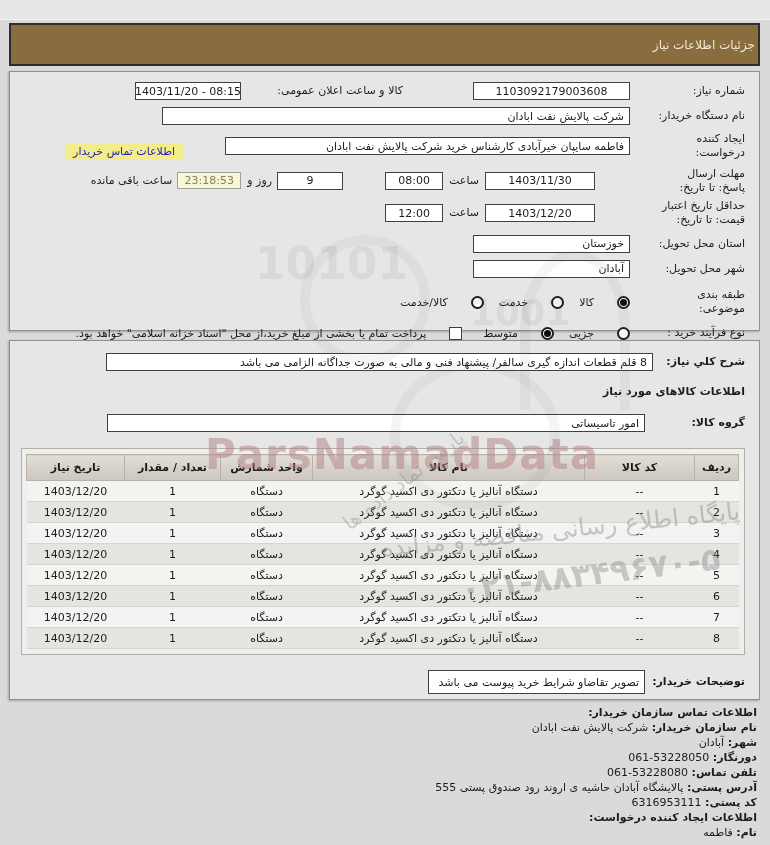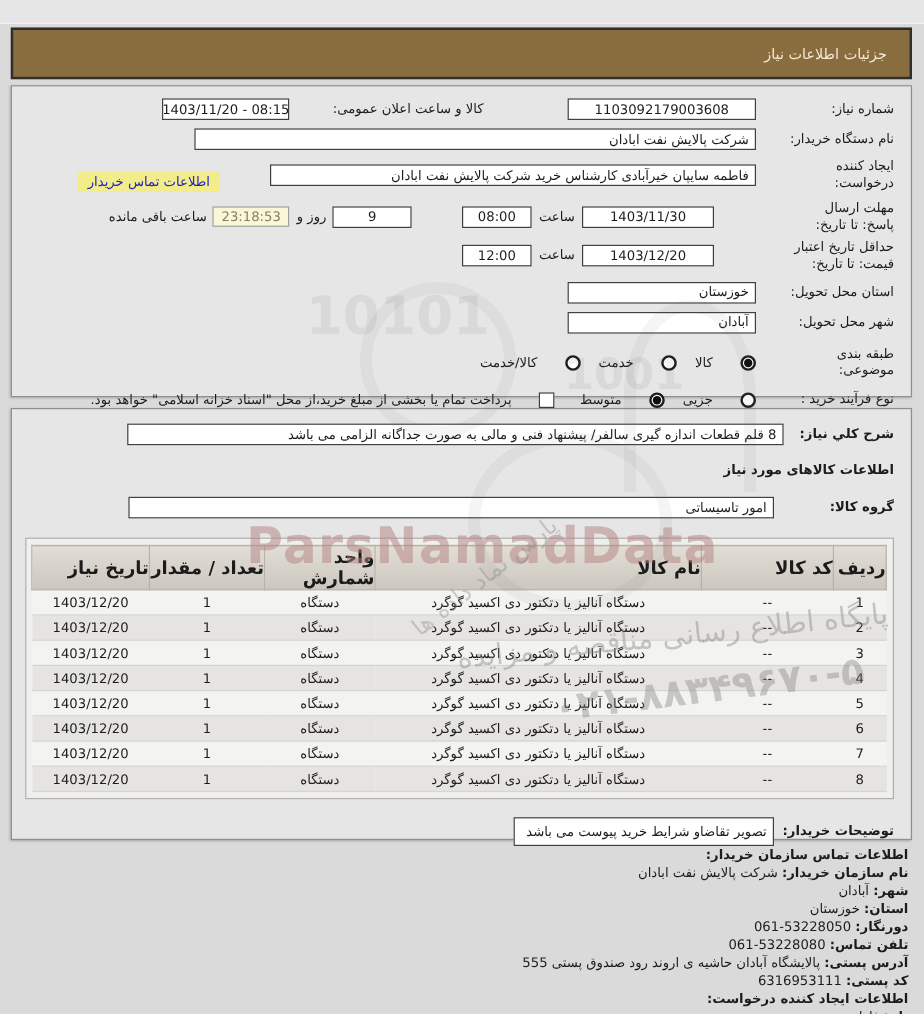--- a/index.html
+++ b/index.html
@@ -12,21 +12,21 @@
     font-size: 11px;
     color: #1c1c1c;
     direction: rtl;
   }
   .top-strip { position:absolute; top:0; left:0; right:0; height:20px; background:#e6e6e6; border-bottom:1px solid #f2f2f2; }
 
   .titlebar {
     position:absolute; top:23px; right:10px; left:9px; height:43px;
     background:#8a6d3e; border:2px solid #2e2e2e;
     color:#f2e9d6; display:flex; align-items:center;
-    padding-right:19px; font-size:12px;
+    padding-right:3px; font-size:12px;
   }
 
   .panel {
     position:absolute; right:10px; left:9px;
     background:#e6e6e6; border:1px solid #8f8f8f;
     box-shadow: -1px 1px 2px rgba(0,0,0,.25);
   }
   .panel1 { top:71px; height:260px; padding:10px 14px 0; }
   .panel2 { top:340px; height:360px; padding:12px 14px 0; }
 
@@ -61,23 +61,23 @@
   .opt { display:flex; align-items:center; gap:23px; margin-left:15px; white-space:nowrap; }
 
   .heading { font-weight:bold; }
 
   .table-wrap {
     margin-top:16px; border:1px solid #b2aea8; background:#efefee;
     padding:5px; width:724px;
   }
   table { width:712px; table-layout:fixed; border-collapse:collapse; direction:rtl; }
   th {
-    height:26px; font-size:15px; font-weight:bold; color:#1b1b1b;
+    height:26px; font-size:11px; font-weight:bold; color:#1b1b1b;
     background:linear-gradient(#e2ded6,#cbc7bf);
-    border:1px solid #b7b3ab; text-align:right;
+    border:1px solid #b7b3ab; text-align:center;
   }
   td { height:21px; text-align:center; border-bottom:1px solid #d6d5d2; font-size:11px; }
   tbody tr:nth-child(odd) td { background:#f3f3f1; }
   tbody tr:nth-child(even) td { background:#e5e4e1; }
 
   .bottom-info { position:absolute; top:705px; right:13px; left:13px; line-height:15px; }
   .cline b { font-weight:bold; }
 
   
   .wm { position:absolute; pointer-events:none; z-index:40; white-space:nowrap; }
@@ -291,21 +291,20 @@
     <span class="lbl w100 b">توضیحات خریدار:</span>
     <span class="box" style="width:217px;height:24px">تصویر تقاضاو شرایط خرید پیوست می باشد</span>
   </div>
 </div>
 
 <div class="bottom-info">
   <div class="b">اطلاعات تماس سازمان خریدار:</div>
   <div>
       <div class="cline"><b>نام سازمان خریدار:</b> شرکت پالایش نفت ابادان</div>
       <div class="cline"><b>شهر:</b> آبادان</div>
-      <div class="cline"><b>استان:</b> خوزستان</div>
       <div class="cline"><b>دورنگار:</b> 53228050-061</div>
       <div class="cline"><b>تلفن تماس:</b> 53228080-061</div>
       <div class="cline"><b>آدرس پستی:</b> پالایشگاه آبادان حاشیه ی اروند رود صندوق پستی 555</div>
       <div class="cline"><b>کد پستی:</b> 6316953111</div>
     </div>
   <div class="b">اطلاعات ایجاد کننده درخواست:</div>
   <div class="cline">
     <b>نام:</b>
     <span>فاطمه</span>
   </div>

